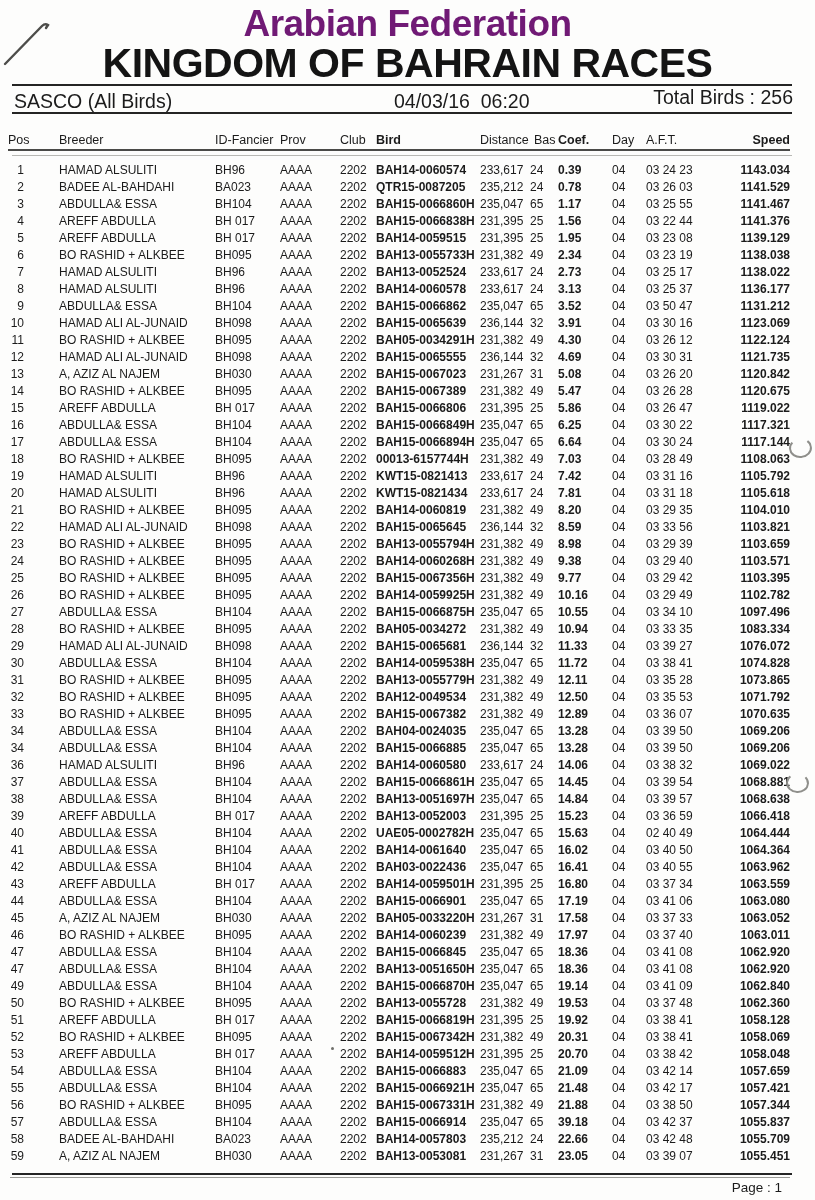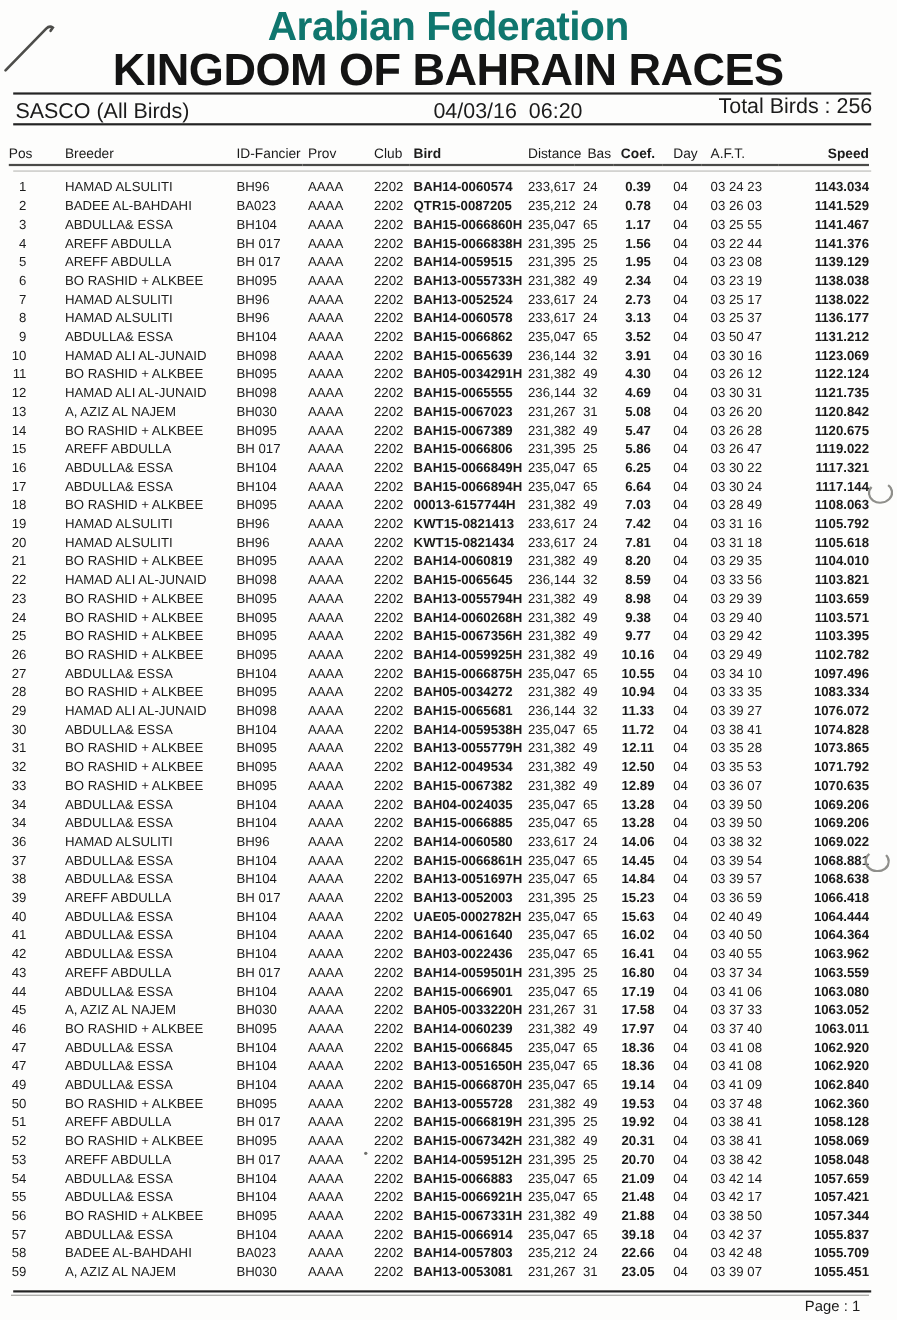--- a/index.html
+++ b/index.html
@@ -13,21 +13,21 @@
     color: #1b1b1b;
     -webkit-font-smoothing: antialiased;
   }
   .sheet { position: absolute; inset: 0; }
 
   
   .title-1 {
     position: absolute; top: 3px; left: 0; right: 0;
     text-align: center;
     font-size: 37px; font-weight: bold; letter-spacing: -0.5px;
-    color: #0f766e;
+    color: #701a75;
   }
   .title-2 {
     position: absolute; top: 40px; left: 0; right: 0;
     text-align: center;
     font-size: 41px; font-weight: bold; letter-spacing: -0.5px;
     color: #141414;
   }
 
   
   .rule { position: absolute; left: 12px; right: 23px; background: #242424; }
@@ -63,21 +63,21 @@
   .c-breeder    { padding-left: 29px; }
   .c-fancier    { padding-left: 5px; }
   .c-prov       { padding-left: 5px; }
   th.c-club     { text-align: left; }
   td.c-club     { text-align: right; padding-right: 6px; }
   .c-bird       { padding-left: 4px; font-weight: bold; }
   th.c-dist     { text-align: left; }
   td.c-dist     { text-align: right; }
   .c-bas        { padding-left: 8px; }
   th.c-bas      { padding-left: 12px; }
-  .c-coef       { text-align: center; font-weight: bold; }
+  .c-coef       { text-align: left; font-weight: bold; }
   .c-day        { padding-left: 10px; }
   .c-aft        { padding-left: 8px; }
   .c-speed      { text-align: right; font-weight: bold; padding-right: 0; }
 
   
   .page-label { position: absolute; top: 1180px; right: 33px; font-size: 13.5px; }
 
   
   .pen-mark { position: absolute; top: 14px; left: 2px; }
   .crescent {

